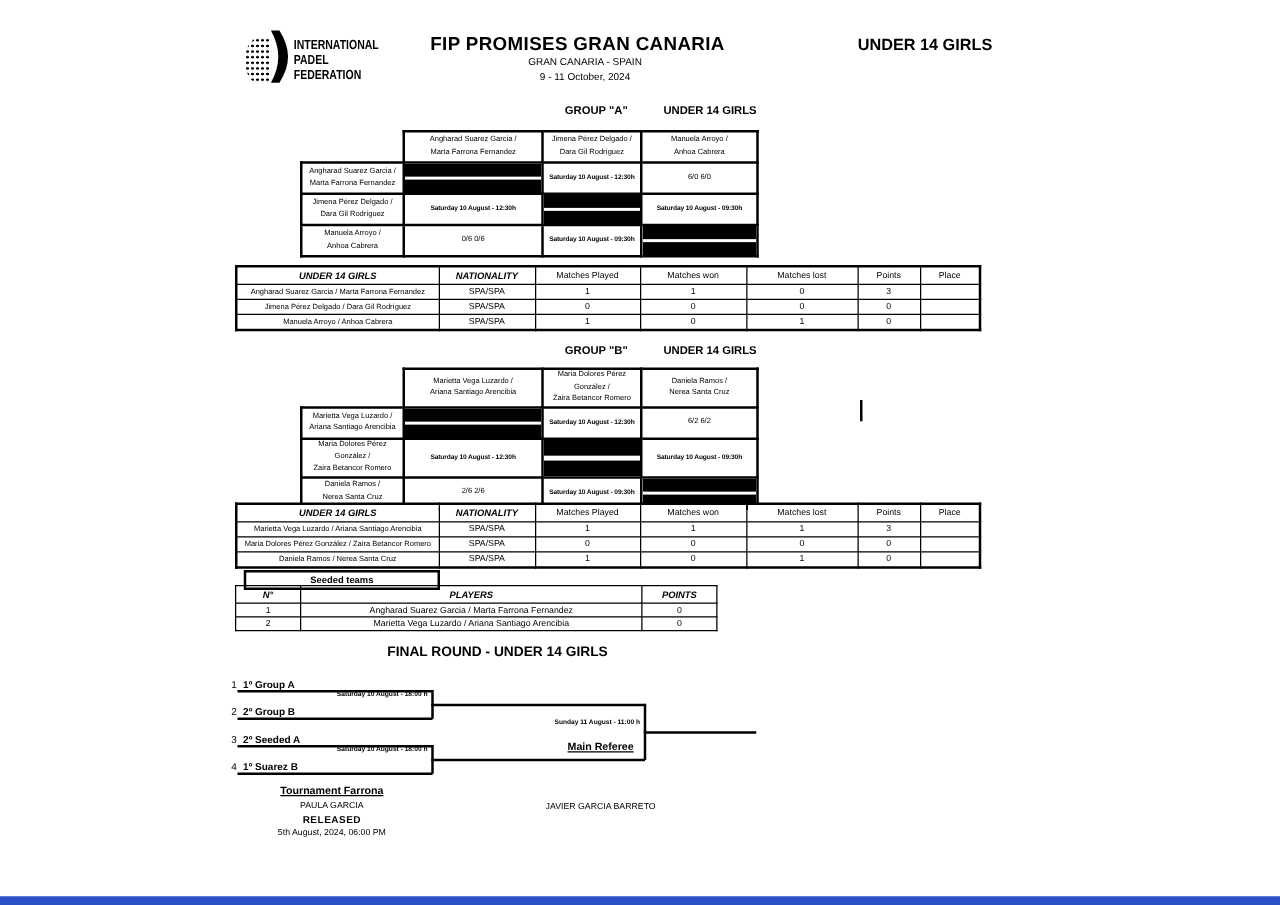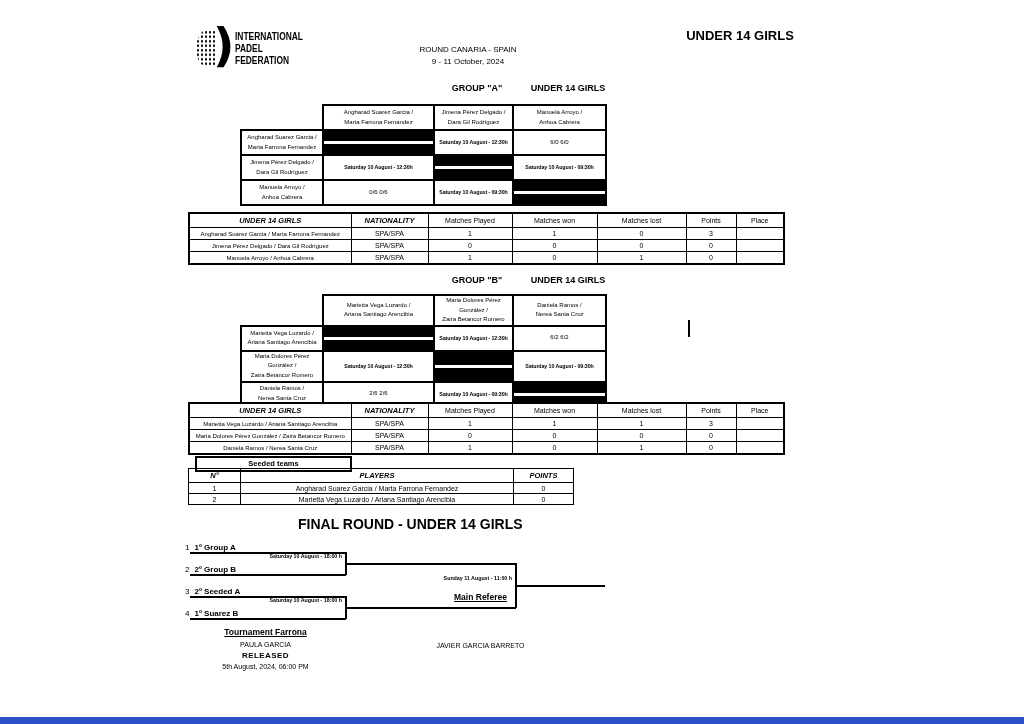--- a/index.html
+++ b/index.html
@@ -17,21 +17,21 @@
   .logo-mark{position:relative;width:34px;height:46px;}
   .logo-dots{position:absolute;left:0;top:4px;width:21px;height:37px;
      background-image:radial-gradient(#000 0.9px,transparent 1.05px);
      background-size:4px 4.5px;border-radius:55% 0 0 55%/50% 0 0 50%;}
   .logo-paren{position:absolute;left:17px;top:-7px;font-size:47px;font-weight:700;line-height:52px;
      font-family:"DejaVu Sans",sans-serif;}
   .logo-text{font-size:10.5px;font-weight:700;line-height:1.12;transform:scaleX(.8);transform-origin:left center;}
   .logo-text span{display:block;}
   
   .sec-title{font-size:9px;font-weight:700;white-space:nowrap;text-align:center;}
-  .final-title{font-size:14px;font-weight:700;white-space:nowrap;text-align:center;}
+  .final-title{font-size:11px;font-weight:700;white-space:nowrap;text-align:center;}
   
   table{position:absolute;border-collapse:collapse;table-layout:fixed;}
   .grid td{border:2px solid #000;height:23px;font-size:6px;line-height:1.6;text-align:center;
            vertical-align:middle;padding:0;background:#fff;overflow:hidden;}
   .grid td.corner{border:none;background:transparent;}
   .grid td span{display:block;}
   .grid td.blackcell{background:linear-gradient(to bottom,#000 0 44%,#fff 44% 56%,#000 56% 100%);}
   .grid td.time{font-weight:700;font-size:5.3px;letter-spacing:-.1px;white-space:nowrap;}
   .grid td.score{font-size:6px;white-space:nowrap;}
   
@@ -72,21 +72,22 @@
     <div class="logo-mark">
       <div class="logo-dots"></div>
       <div class="logo-paren">)</div>
     </div>
     <div class="logo-text">
       <span>INTERNATIONAL</span>
       <span>PADEL</span>
       <span>FEDERATION</span>
     </div>
   </div>
-  <div class="abs ctr doc-sub" style="left:318px;top:45px;width:300px;">ROUND CANARIA - SPAIN</div>
+  <div class="abs ctr doc-title" style="left:312px;top:27px;width:300px;">FIP PROMISES GRAN CANARIA</div>
+  <div class="abs ctr doc-sub" style="left:318px;top:45px;width:300px;">GRAN CANARIA - SPAIN</div>
   <div class="abs ctr doc-date" style="left:318px;top:57px;width:300px;">9 - 11 October, 2024</div>
   <div class="abs ctr doc-cat" style="left:660px;top:28px;width:160px;">UNDER 14 GIRLS</div>
 
   <div class="abs sec-title" style="left:417px;top:83px;width:120px;">GROUP "A"</div>
   <div class="abs sec-title" style="left:508px;top:83px;width:120px;">UNDER 14 GIRLS</div>
 
   <table class="grid" style="left:240px;top:104px;width:365px;">
     <colgroup>
         <col style="width:82px;">
         <col style="width:111px;">

